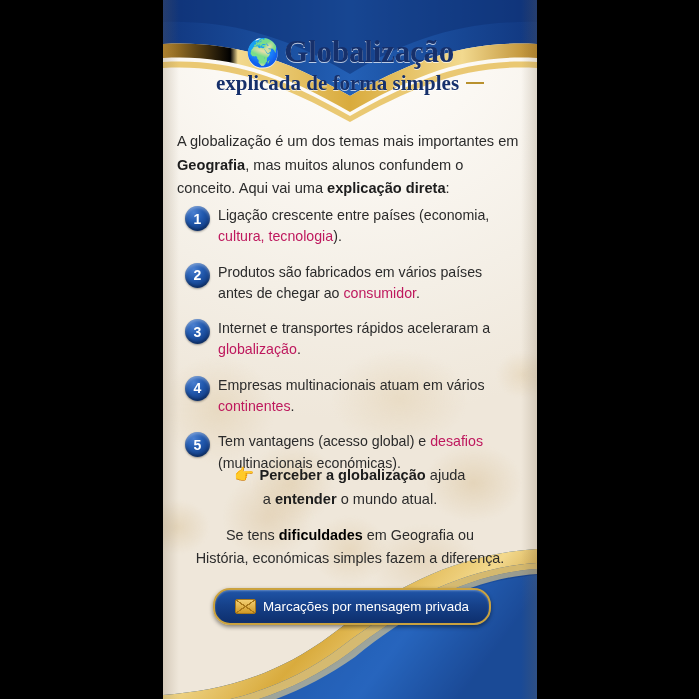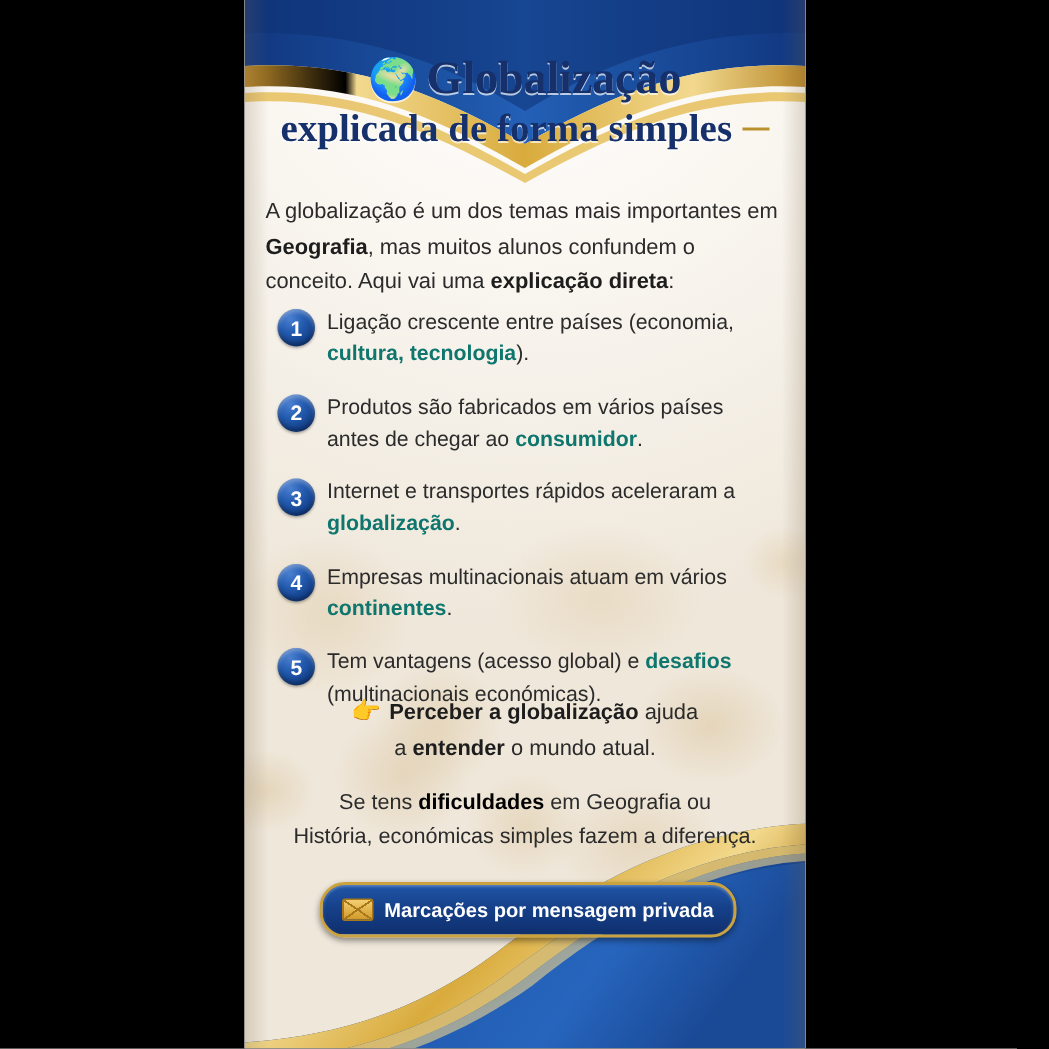--- a/index.html
+++ b/index.html
@@ -62,21 +62,21 @@
   .title{
     font-family:"Liberation Serif", serif;
     font-weight:bold;font-size:31px;color:#16306b;
     letter-spacing:-.2px;line-height:1.06;
     display:flex;align-items:center;justify-content:center;gap:5px;
     text-shadow:0 1px 0 rgba(255,255,255,.7);
   }
   .globe{font-size:27px;line-height:1;display:inline-block;transform:translateY(1px);}
   .subtitle{
     font-family:"Liberation Serif", serif;
-    font-weight:bold;font-size:26px;color:#16306b;
+    font-weight:bold;font-size:21px;color:#16306b;
     margin-top:3px;line-height:1.1;white-space:nowrap;
     text-shadow:0 1px 0 rgba(255,255,255,.7);
   }
   .sub-dash{display:inline-block;width:18px;height:2px;background:#b9912e;
             vertical-align:middle;margin-left:7px;margin-bottom:4px;}
 
   .intro{
     position:absolute;left:14px;top:130px;width:346px;
     font-size:14.6px;line-height:1.62;color:#2b2b2b;
   }
@@ -86,21 +86,21 @@
   .item{display:flex;align-items:flex-start;gap:8px;margin-bottom:14px;}
   .badge{
     flex:0 0 auto;width:25px;height:25px;border-radius:50%;
     background:radial-gradient(circle at 34% 26%, #4a7fd0 0%, #235bb0 38%, #133f88 72%, #0c2f6b 100%);
     box-shadow:0 1px 2px rgba(0,0,0,.35), inset 0 -2px 3px rgba(0,0,0,.3), inset 0 2px 3px rgba(255,255,255,.35);
     color:#fff;font-weight:bold;font-size:14px;
     display:flex;align-items:center;justify-content:center;
     margin-top:1px;
   }
   .itxt{font-size:14.2px;line-height:1.5;color:#2b2b2b;}
-  .itxt b{font-weight:bold;color:#0f766e;}
+  .itxt b{font-weight:normal;color:#be185d;}
 
   .highlight{
     position:absolute;left:18px;top:462px;width:338px;text-align:center;
     font-size:14.6px;line-height:1.62;color:#1d1d1d;font-weight:bold;
   }
   .highlight .normal{font-weight:normal;color:#2b2b2b;}
   .hand{font-size:16px;margin-right:5px;}
 
   .outro{
     position:absolute;left:10px;top:524px;width:354px;text-align:center;
@@ -111,21 +111,20 @@
   
   .cta{
     position:absolute;left:50px;top:588px;width:274px;height:33px;
     border-radius:17px;
     background:linear-gradient(180deg,#1f55a8 0%,#16418a 45%,#0e2f6d 100%);
     border:2px solid #caa23f;
     box-shadow:0 2px 4px rgba(0,0,0,.45), inset 0 1px 2px rgba(255,255,255,.3);
     display:flex;align-items:center;justify-content:center;gap:7px;
     color:#fff;font-size:13.4px;
     cursor:pointer;
-    font-weight:bold;
   }
   .cta .env{
     width:19px;height:13px;border-radius:2px;
     background:linear-gradient(180deg,#f3cf72,#d19a27);
     border:1px solid #a9781a;
     position:relative;flex:0 0 auto;
   }
   .cta .env:after{
     content:"";position:absolute;left:0;top:0;width:100%;height:100%;
     background:

